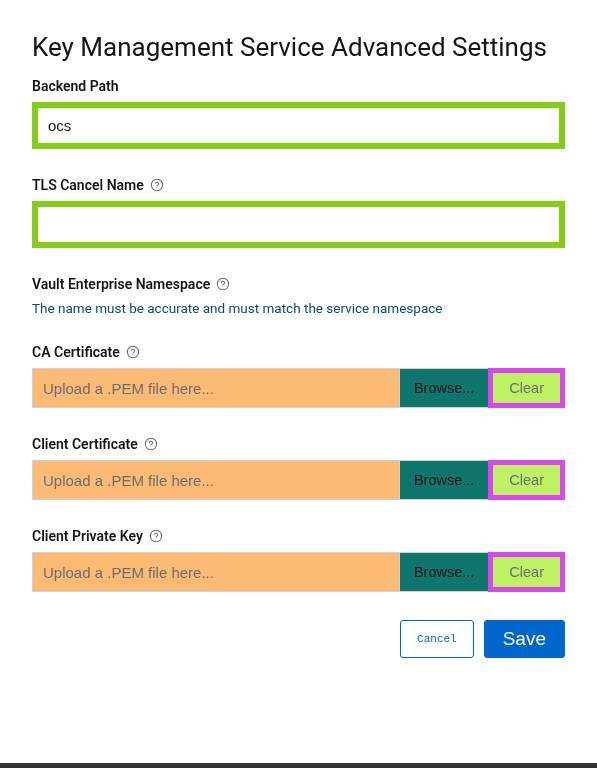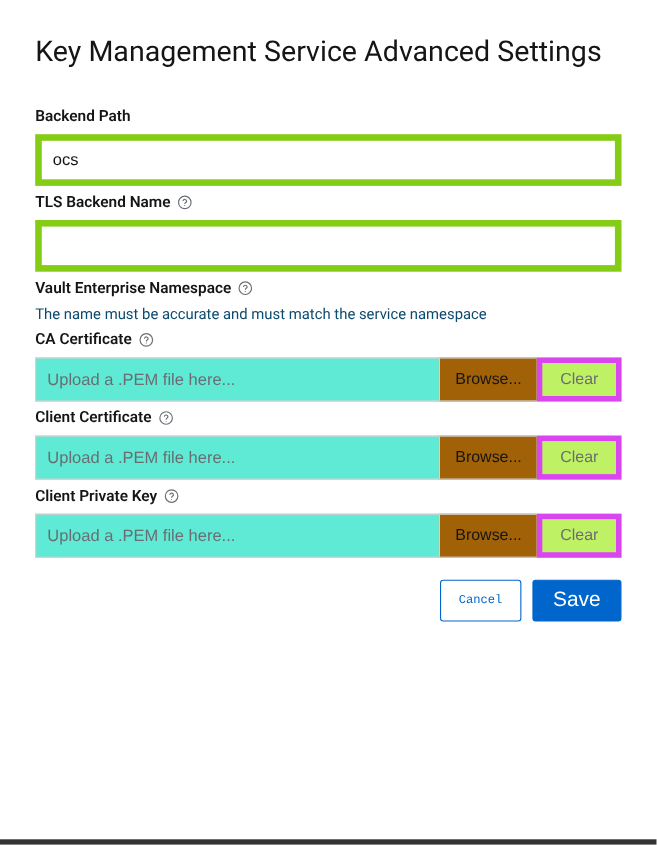--- a/index.html
+++ b/index.html
@@ -15,24 +15,24 @@
     height: 768px;
     position: relative;
   }
   .container {
     padding: 32px 32px 0 32px;
   }
   .page-title {
     font-size: 26px;
     font-weight: 400;
     color: #151515;
-    margin-bottom: 36px;
+    margin-bottom: 16px;
   }
   .form-group {
-    margin-bottom: 7px;
+    margin-bottom: 28px;
   }
   .form-label {
     display: flex;
     align-items: center;
     font-size: 14px;
     font-weight: 600;
     color: #151515;
     margin-bottom: 8px;
   }
   .help-icon {
@@ -66,34 +66,34 @@
     margin-top: 6px;
   }
   .file-row {
     display: flex;
     width: 100%;
   }
   .file-text {
     flex: 1;
     border: 1px solid #d2d2d2;
     border-right: none;
-    background: #5eead4;
+    background: #fdba74;
     font-size: 15px;
     color: #6a6e73;
     padding: 7px 10px;
     line-height: 1.4;
     outline: none;
   }
   .file-text::placeholder {
     color: #6a6e73;
   }
   .browse-btn {
     border: 1px solid #d2d2d2;
     border-right: none;
-    background: #a16207;
+    background: #0f766e;
     font-size: 14.5px;
     color: #151515;
     padding: 7px 14px;
     cursor: pointer;
     white-space: nowrap;
   }
   .clear-btn {
     border: 5px solid #d946ef;
     background: #bef264;
     font-size: 14.5px;
@@ -145,21 +145,21 @@
 
   <div class="form-group">
     <div class="form-label">
       <span>Backend Path</span>
     </div>
     <input type="text" class="text-input" value="ocs" style="">
   </div>
 
   <div class="form-group">
     <div class="form-label">
-      <span>TLS Backend Name</span>
+      <span>TLS Cancel Name</span>
       <span class="help-icon">
         <svg viewBox="0 0 16 16" fill="none" stroke="currentColor" stroke-width="1.2">
           <circle cx="8" cy="8" r="6.5"></circle>
           <path d="M6.2 6.2a1.9 1.9 0 0 1 3.7.6c0 1.2-1.8 1.4-1.8 2.4" stroke-linecap="round"></path>
           <circle cx="8" cy="11.3" r="0.55" fill="currentColor" stroke="none"></circle>
         </svg>
       </span>
     </div>
     <input type="text" class="text-input" value="" style="">
   </div>

